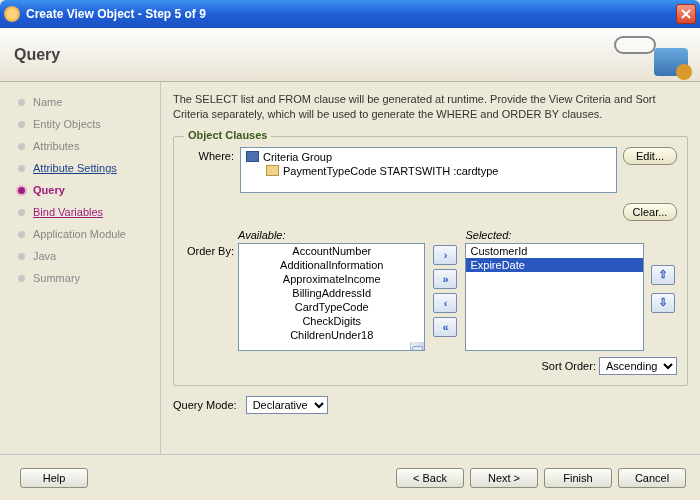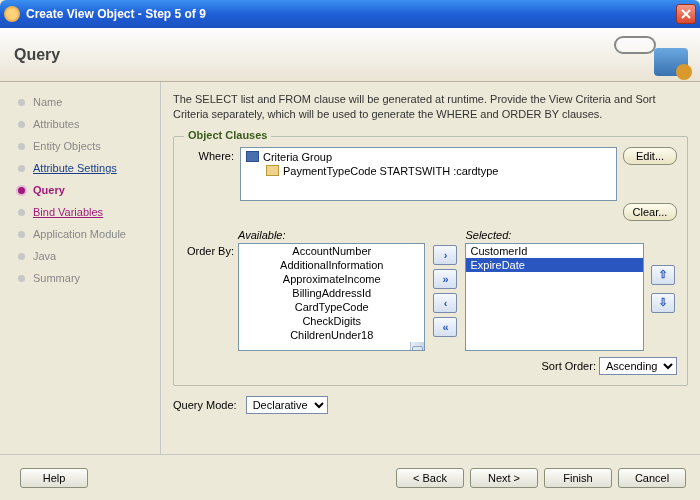--- a/index.html
+++ b/index.html
@@ -21,21 +21,21 @@
   .nav-item.current { color: #a01a7a; font-weight: bold; }
   .nav-item.link-visited { color: #a01a7a; text-decoration: underline; cursor: pointer; }
   .nav-dot { width: 7px; height: 7px; border-radius: 50%; background: #c7c7c7; margin-right: 8px; }
   .nav-item.current .nav-dot { background: #a01a7a; box-shadow: 0 0 0 2px #e5b8d6; }
   .content-panel { flex: 1; border-left: 1px solid #c7c7c7; padding: 10px 12px 8px 12px; }
   .intro { color: #333; line-height: 1.35; margin-bottom: 14px; }
   .fieldset { border: 1px solid #b8c1b0; border-radius: 2px; padding: 10px 10px 10px 10px; position: relative; margin-bottom: 10px; }
   .fieldset-legend { position: absolute; top: -8px; left: 10px; background: #ece9d8; padding: 0 4px; color: #3a5a1a; font-weight: bold; }
   .where-row { display: flex; align-items: flex-start; }
   .where-label { width: 50px; padding-top: 3px; text-align: right; margin-right: 6px; }
-  .tree-box { flex: 1; background: #fff; border: 1px solid #7a96aa; height: 54px; padding: 3px 5px; margin-right: 6px; overflow:hidden; }
+  .tree-box { flex: 1; background: #fff; border: 1px solid #7a96aa; height: 46px; padding: 3px 5px; margin-right: 6px; overflow:hidden; }
   .tree-root { display: flex; align-items: center; }
   .tree-child { display: flex; align-items: center; margin-left: 20px; margin-top: 2px; }
   .tree-ic1 { width:13px; height:11px; background:#4a6fad; margin-right:4px; border:1px solid #2a4f8d;}
   .tree-ic2 { width:13px; height:11px; background:#efd38a; margin-right:4px; border:1px solid #b9983a;}
   .side-btns { display:flex; flex-direction:column; gap:6px; width:54px; }
   .side-spacer { height: 26px; }
   .btn-small { border: 1px solid #8a8f7a; background: linear-gradient(to bottom,#fdfbee,#e9e3c3); border-radius: 8px; padding: 2px 4px; cursor: pointer; font-size:11px; text-align:center; }
   .orderby-row { display: flex; margin-top: 8px; }
   .ob-label { width: 50px; padding-top: 16px; text-align: right; margin-right: 4px; }
   .listcol { flex: 1; display:flex; flex-direction:column; }
@@ -79,25 +79,25 @@
 </div>
 
 <div class="body-region">
   <div class="nav-panel" id="nav-panel">
       <div class="nav-item">
         <span class="nav-dot"></span>
         <span>Name</span>
       </div>
       <div class="nav-item">
         <span class="nav-dot"></span>
+        <span>Entity Objects</span>
+      </div>
+      <div class="nav-item">
+        <span class="nav-dot"></span>
         <span>Attributes</span>
-      </div>
-      <div class="nav-item">
-        <span class="nav-dot"></span>
-        <span>Entity Objects</span>
       </div>
       <div class="nav-item link">
         <span class="nav-dot"></span>
         <span>Attribute Settings</span>
       </div>
       <div class="nav-item current">
         <span class="nav-dot"></span>
         <span>Query</span>
       </div>
       <div class="nav-item link-visited">

